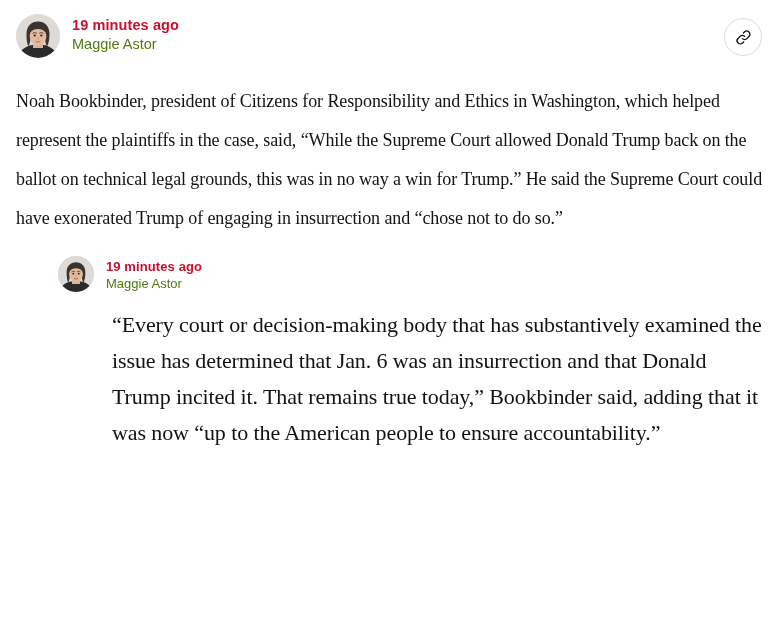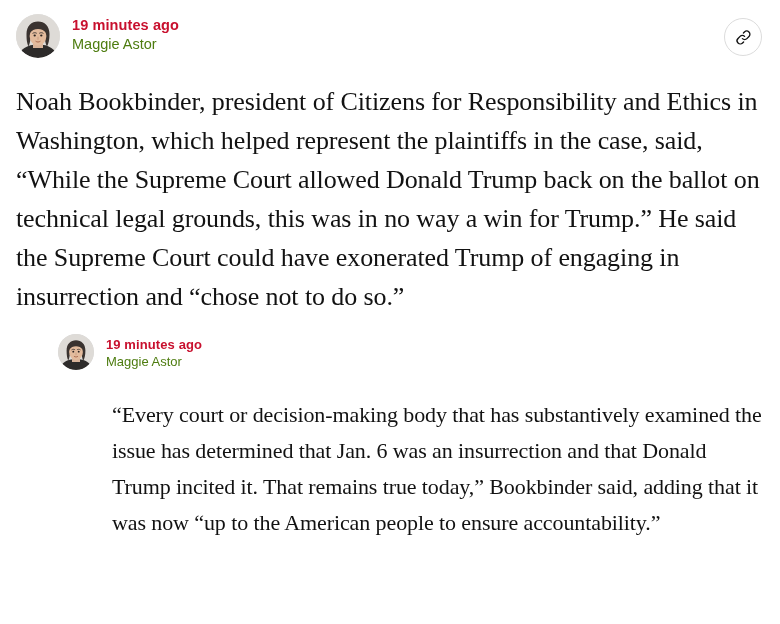--- a/index.html
+++ b/index.html
@@ -73,29 +73,29 @@
     color: #4d7c0f;
   }
   .author.big { font-size: 14.5px; line-height: 20px; }
   .author.small { font-size: 13px; line-height: 18px; }
 
   .body-text {
     font-family: "Liberation Serif", serif;
     color: #121212;
   }
   .body-outer {
-    font-size: 26px;
+    font-size: 18px;
     line-height: 39px;
     margin: 24px 0 0 0;
     letter-spacing: -0.1px;
   }
   .body-nested {
     font-size: 22px;
     line-height: 36px;
-    margin: 26px 0 0 0;
+    margin: 14px 0 0 0;
     padding-left: 54px;
     letter-spacing: -0.1px;
   }
 
   
   .share-btn {
     position: absolute;
     top: 18px;
     right: 18px;
     width: 38px;

